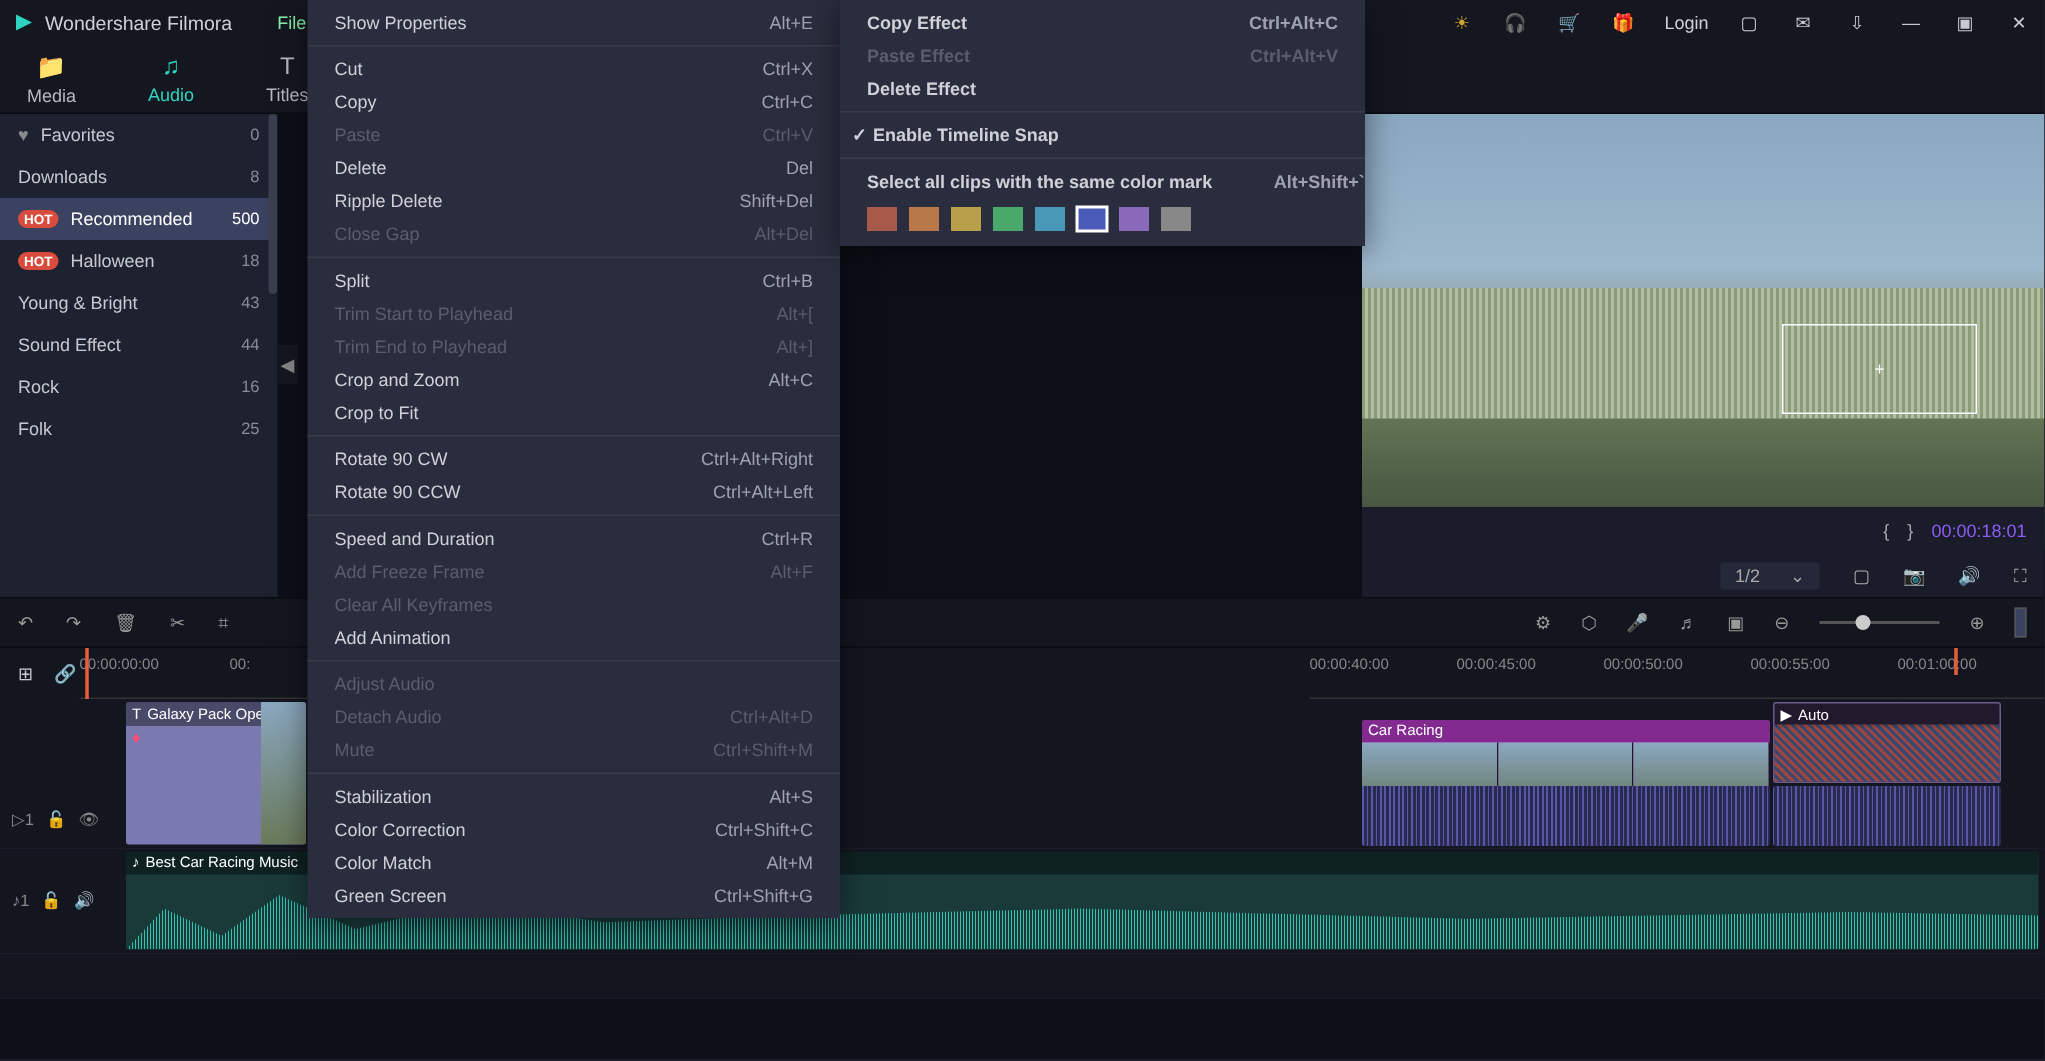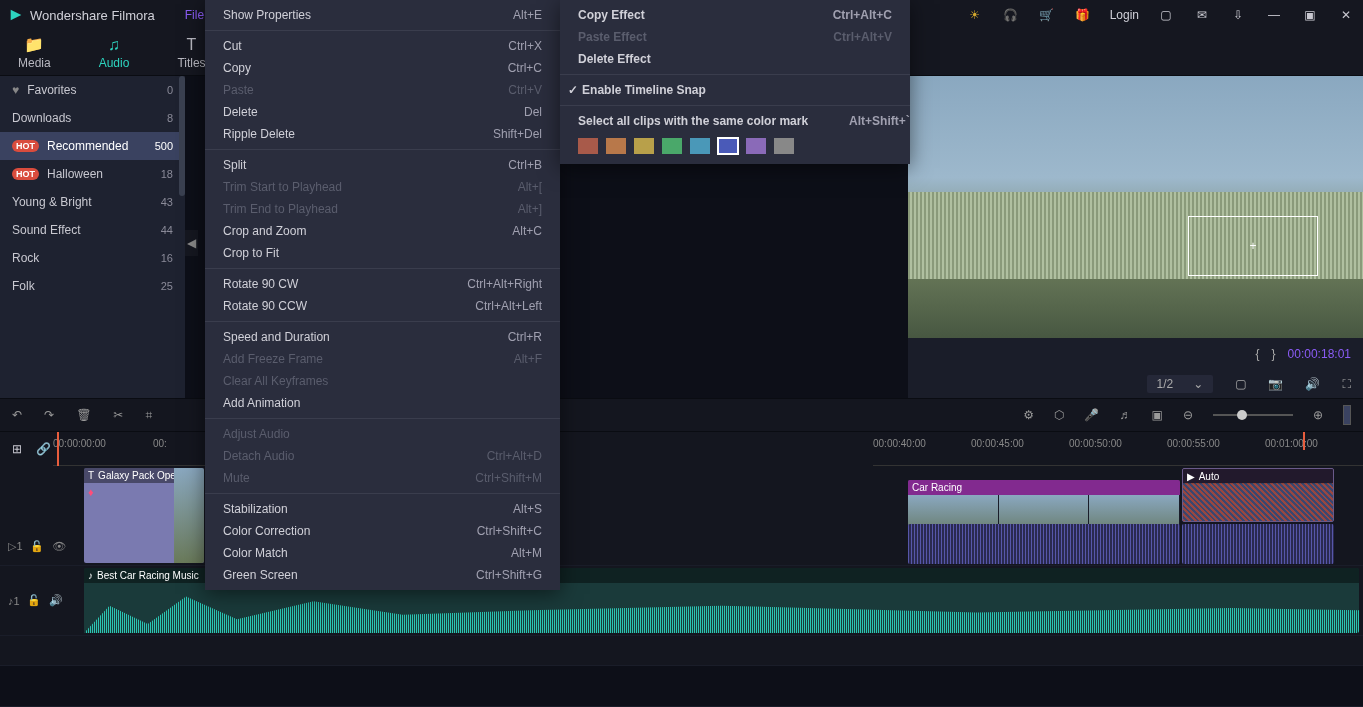--- a/index.html
+++ b/index.html
@@ -2,21 +2,21 @@
 <html><head>
 <meta charset="utf-8">
 <style>
 * { margin: 0; padding: 0; box-sizing: border-box; font-family: -apple-system, BlinkMacSystemFont, "Segoe UI", Arial, sans-serif; }
 body { background: #1a1d29; color: #c8c8d0; font-size: 12px; width: 1363px; height: 707px; overflow: hidden; position: relative; }
 
 .titlebar { height: 30px; background: #151720; display: flex; align-items: center; padding: 0 8px; }
 .titlebar .logo { width: 16px; height: 16px; margin-right: 6px; }
 .titlebar .app-name { color: #d0d0d8; font-size: 13px; flex: 0 0 auto; }
 .titlebar .menu-items { display: flex; margin-left: 20px; }
-.titlebar .menu-item { padding: 0 10px; color: #8b5cf6; cursor: pointer; text-align: center; }
+.titlebar .menu-item { padding: 0 10px; color: #86efac; cursor: pointer; text-align: center; }
 .titlebar .right-icons { margin-left: auto; display: flex; align-items: center; gap: 18px; }
 .titlebar .right-icons .icon { width: 18px; height: 18px; display: flex; align-items: center; justify-content: center; cursor: pointer; }
 .titlebar .login { color: #d0d0d8; cursor: pointer; }
 
 .tabs-row { height: 46px; background: #151720; display: flex; align-items: center; padding-left: 10px; gap: 32px; border-bottom: 1px solid #0a0c12; }
 .tab { display: flex; flex-direction: column; align-items: center; gap: 2px; color: #b8b8c0; cursor: pointer; padding: 4px 8px; }
 .tab.active { color: #2dd4bf; }
 .tab .tab-icon { font-size: 16px; }
 
 .main-area { display: flex; height: 322px; }
@@ -336,20 +336,24 @@
       <span class="shortcut">Ctrl+V</span>
     </div>
     <div class="ctx-item">
       <span>Delete</span>
       <span class="shortcut">Del</span>
     </div>
     <div class="ctx-item">
       <span>Ripple Delete</span>
       <span class="shortcut">Shift+Del</span>
     </div>
+    <div class="ctx-item disabled">
+      <span>Close Gap</span>
+      <span class="shortcut">Alt+Del</span>
+    </div>
     <div class="ctx-sep"></div>
     <div class="ctx-item">
       <span>Split</span>
       <span class="shortcut">Ctrl+B</span>
     </div>
     <div class="ctx-item disabled">
       <span>Trim Start to Playhead</span>
       <span class="shortcut">Alt+[</span>
     </div>
     <div class="ctx-item disabled">

